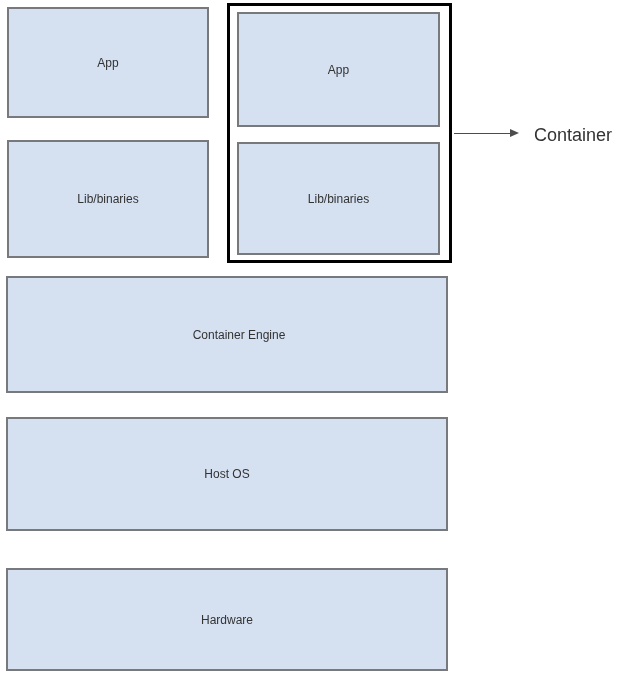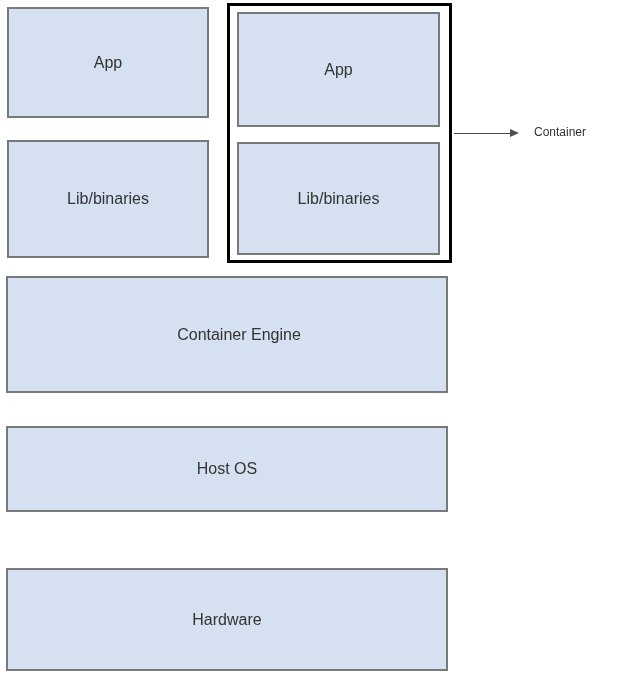--- a/index.html
+++ b/index.html
@@ -23,57 +23,57 @@
     background:var(--bg);
     overflow:hidden;
   }
   .box{
     position:absolute;
     background:var(--box-fill);
     border:2px solid var(--box-border);
     display:flex;
     align-items:center;
     justify-content:center;
-    font-size:16px;
+    font-size:12px;
     color:var(--text);
     text-align:center;
   }
   .group{
     position:absolute;
     left:227px; top:3px;
     width:225px; height:260px;
     border:3px solid var(--group-border);
     background:transparent;
   }
   .box.app-left   {left:7px;   top:7px;   width:202px; height:111px;}
   .box.lib-left   {left:7px;   top:140px; width:202px; height:118px;}
   .box.app-right  {left:237px; top:12px;  width:203px; height:115px;}
   .box.lib-right  {left:237px; top:142px; width:203px; height:113px;}
   .box.engine     {left:6px;   top:276px; width:442px; height:117px;padding-left:24px;}
-  .box.hostos     {left:6px;   top:426px; width:442px; height:86px;}
+  .box.hostos     {left:6px;   top:417px; width:442px; height:114px;}
   .box.hardware   {left:6px;   top:568px; width:442px; height:103px;}
 
   .arrow-line{
     position:absolute;
     left:454px; top:133px;
     width:58px; height:0;
     border-top:1.5px solid var(--arrow);
   }
   .arrow-head{
     position:absolute;
     left:510px; top:129px;
     width:0; height:0;
     border-left:9px solid var(--arrow);
     border-top:4.5px solid transparent;
     border-bottom:4.5px solid transparent;
   }
   .annotation{
     position:absolute;
     left:534px; top:125px;
-    font-size:12px;
+    font-size:18px;
     color:var(--text);
     white-space:nowrap;
   }
 </style>
 </head>
 <body>
 
 <div class="canvas">
 
   <div class="box app-left">

